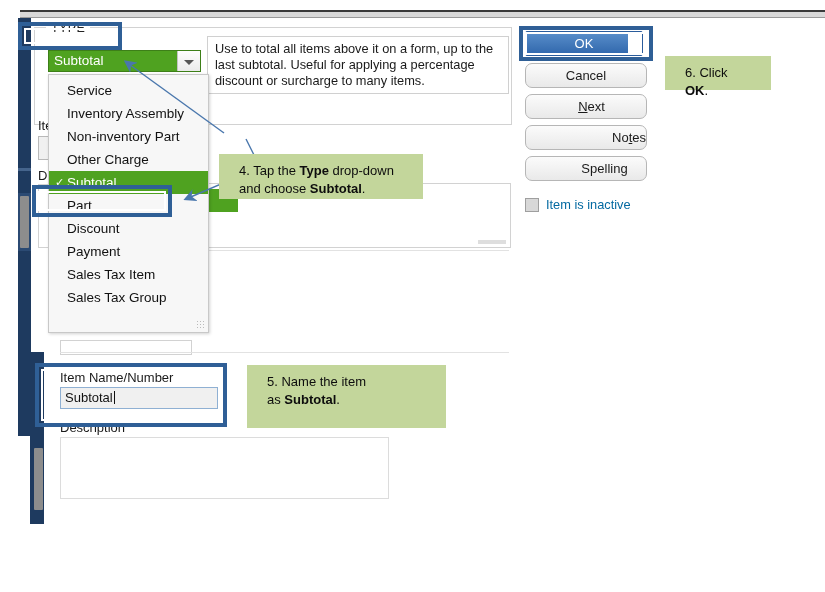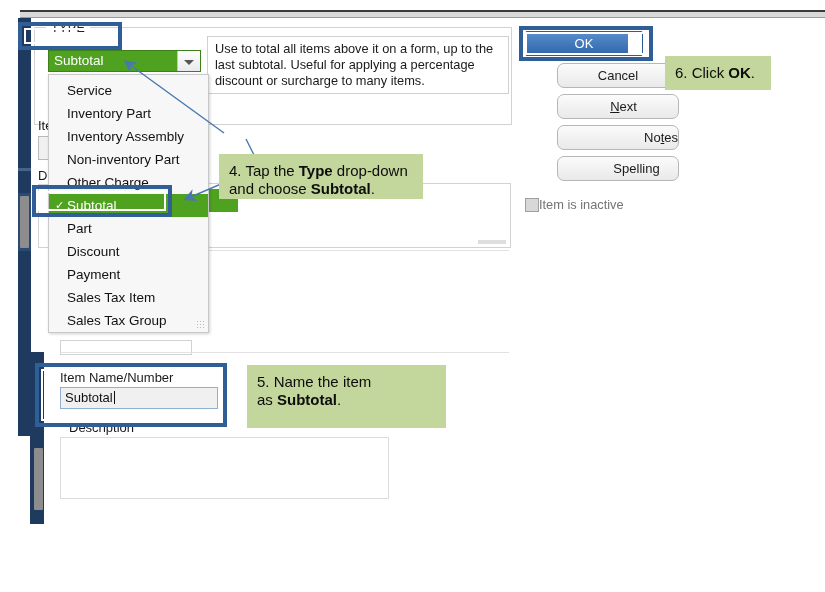--- a/index.html
+++ b/index.html
@@ -41,21 +41,21 @@
 
   #mid-rule{left:60px;top:250px;width:449px;height:1px;background:#e2e2e2;}
   #lower-panel-top-rule{left:60px;top:352px;width:449px;height:1px;background:#e2e2e2;}
   #lower-field-box{left:60px;top:340px;width:130px;height:13px;background:#fff;border:1px solid #d2d2d2;}
 
   
   #item-name-label2{left:60px;top:370px;font-size:13px;color:#1a1a1a;}
   #item-name-input2{left:60px;top:387px;width:158px;height:22px;background:#f0f0f0;border:1px solid #8fb0d3;
       box-sizing:border-box;padding:2px 4px;font-size:13px;color:#111;}
   #caret{display:inline-block;width:1px;height:13px;background:#111;vertical-align:-2px;margin-left:1px;}
-  #desc-label2{left:60px;top:420px;font-size:13px;color:#1a1a1a;margin-left:9px;}
+  #desc-label2{left:60px;top:420px;font-size:13px;color:#1a1a1a;}
   #desc-area2{left:60px;top:437px;width:327px;height:60px;background:#ffffff;border:1px solid #dcdcdc;}
 
   
   #type-combo{left:48px;top:50px;width:153px;height:22px;background:#4fa220;border:1px solid #3d7f18;box-sizing:border-box;}
   #type-combo-text{position:absolute;left:5px;top:2px;font-size:13.5px;color:#ffffff;}
   #type-combo-arrow-cell{position:absolute;right:0;top:0;width:22px;height:100%;
      background:linear-gradient(#fdfdfd,#eaeaea);border-left:1px solid #c3c3c3;}
   #type-combo-arrow{position:absolute;left:6px;top:9px;width:0;height:0;
      border-left:5px solid transparent;border-right:5px solid transparent;border-top:5px solid #555;}
 
@@ -65,45 +65,45 @@
   .opt.sel{background:#4fa220;color:#fff;}
   .opt .tick{position:absolute;left:6px;top:0;font-size:11px;}
   #list-grip{position:absolute;right:3px;bottom:3px;width:9px;height:9px;
      background-image:radial-gradient(#bbb 1px,transparent 1px);background-size:3px 3px;}
   
   #sel-bleed{left:205px;top:189px;width:33px;height:23px;background:#4fa220;}
 
   
   .btn{width:122px;height:25px;background:linear-gradient(#fbfbfb,#e9e9e9);
      border:1px solid #b6b6b6;border-radius:7px;font-size:13px;color:#1a1a1a;
-     display:flex;align-items:center;justify-content:center;box-sizing:border-box;margin-left:32px;}
+     display:flex;align-items:center;justify-content:center;box-sizing:border-box;}
   #btn-ok{left:525px;top:31px;width:118px;height:25px;
      background:linear-gradient(#5a8fcb,#2f66ab);border:1px solid #2a5c9c;border-radius:2px;
      color:#ffffff;font-size:13px;display:flex;align-items:center;justify-content:center;box-sizing:border-box;}
   #btn-ok-notch{position:absolute;right:0;top:0;width:14px;height:100%;background:#ffffff;}
   #btn-cancel{left:525px;top:63px;}
   #btn-next{left:525px;top:94px;padding-left:11px;}
   #btn-notes{left:525px;top:125px;justify-content:flex-end;}
   #btn-spelling{left:525px;top:156px;padding-left:37px;}
   .u{text-decoration:underline;}
 
-  #inactive-row{left:525px;top:197px;display:flex;align-items:center;font-size:12.8px;color:#737373;}
+  #inactive-row{left:525px;top:197px;display:flex;align-items:center;gap:7px;font-size:12.8px;color:#0369a1;}
   #inactive-check{width:12px;height:12px;background:#d8d8d8;border:1px solid #9f9f9f;}
 
   
   .hl{border:4px solid #2f5f96;box-sizing:border-box;background:transparent;}
   .hl-in{position:absolute;left:2px;top:2px;right:2px;bottom:2px;border:2px solid #ffffff;box-sizing:border-box;}
   #hl-type{left:18px;top:22px;width:104px;height:28px;}
   #hl-subtotal{left:32px;top:185px;width:140px;height:32px;}
   #hl-ok{left:519px;top:26px;width:134px;height:35px;}
   #hl-itemname{left:35px;top:363px;width:192px;height:64px;}
 
   
-  .callout{background:#c3d69b;color:#0d0d0d;font-size:15px;line-height:18px;
-     padding:8px 10px;box-sizing:border-box;font-family:"Liberation Sans", sans-serif;}
+  .callout{background:#c3d69b;color:#0d0d0d;font-size:13px;line-height:18px;
+     padding:8px 20px;box-sizing:border-box;font-family:"Liberation Sans", sans-serif;}
   #callout-4{left:219px;top:126px;width:204px;height:45px;margin-top:28px;}
   #callout-5{left:239px;top:365px;width:199px;height:63px;margin-left:8px;}
   #callout-6{left:665px;top:56px;width:106px;height:34px;padding-top:8px;}
 
   
   #arrow-layer{left:0;top:0;width:825px;height:592px;pointer-events:none;}
 </style>
 </head>
 <body>
 
@@ -141,21 +141,20 @@
   <span id="type-combo-text">Subtotal</span>
   <span id="type-combo-arrow-cell">
     <span id="type-combo-arrow"></span>
   </span>
 </div>
 
 <div class="abs" id="sel-bleed"></div>
 
 <div class="abs" id="type-list">
   <div class="opt"><span>Service</span></div>
-  <div class="opt"><span>Inventory Part</span></div>
   <div class="opt"><span>Inventory Assembly</span></div>
   <div class="opt"><span>Non-inventory Part</span></div>
   <div class="opt"><span>Other Charge</span></div>
   <div class="opt sel">
     <span class="tick">✓</span>
     <span>Subtotal</span>
   </div>
   <div class="opt"><span>Part</span></div>
   <div class="opt"><span>Discount</span></div>
   <div class="opt"><span>Payment</span></div>

